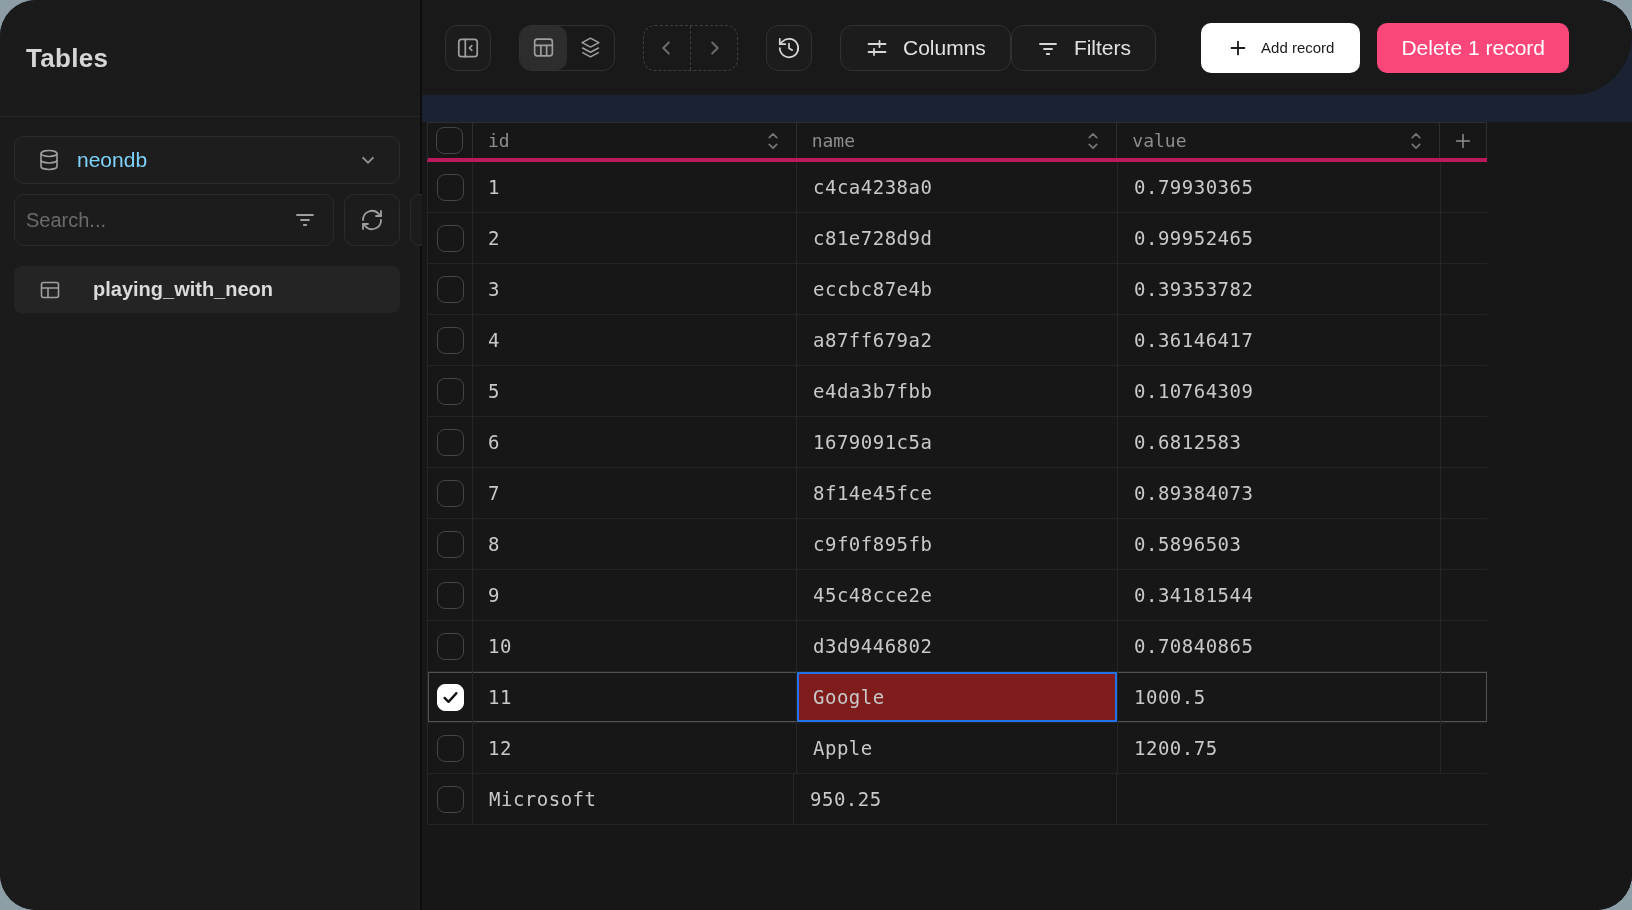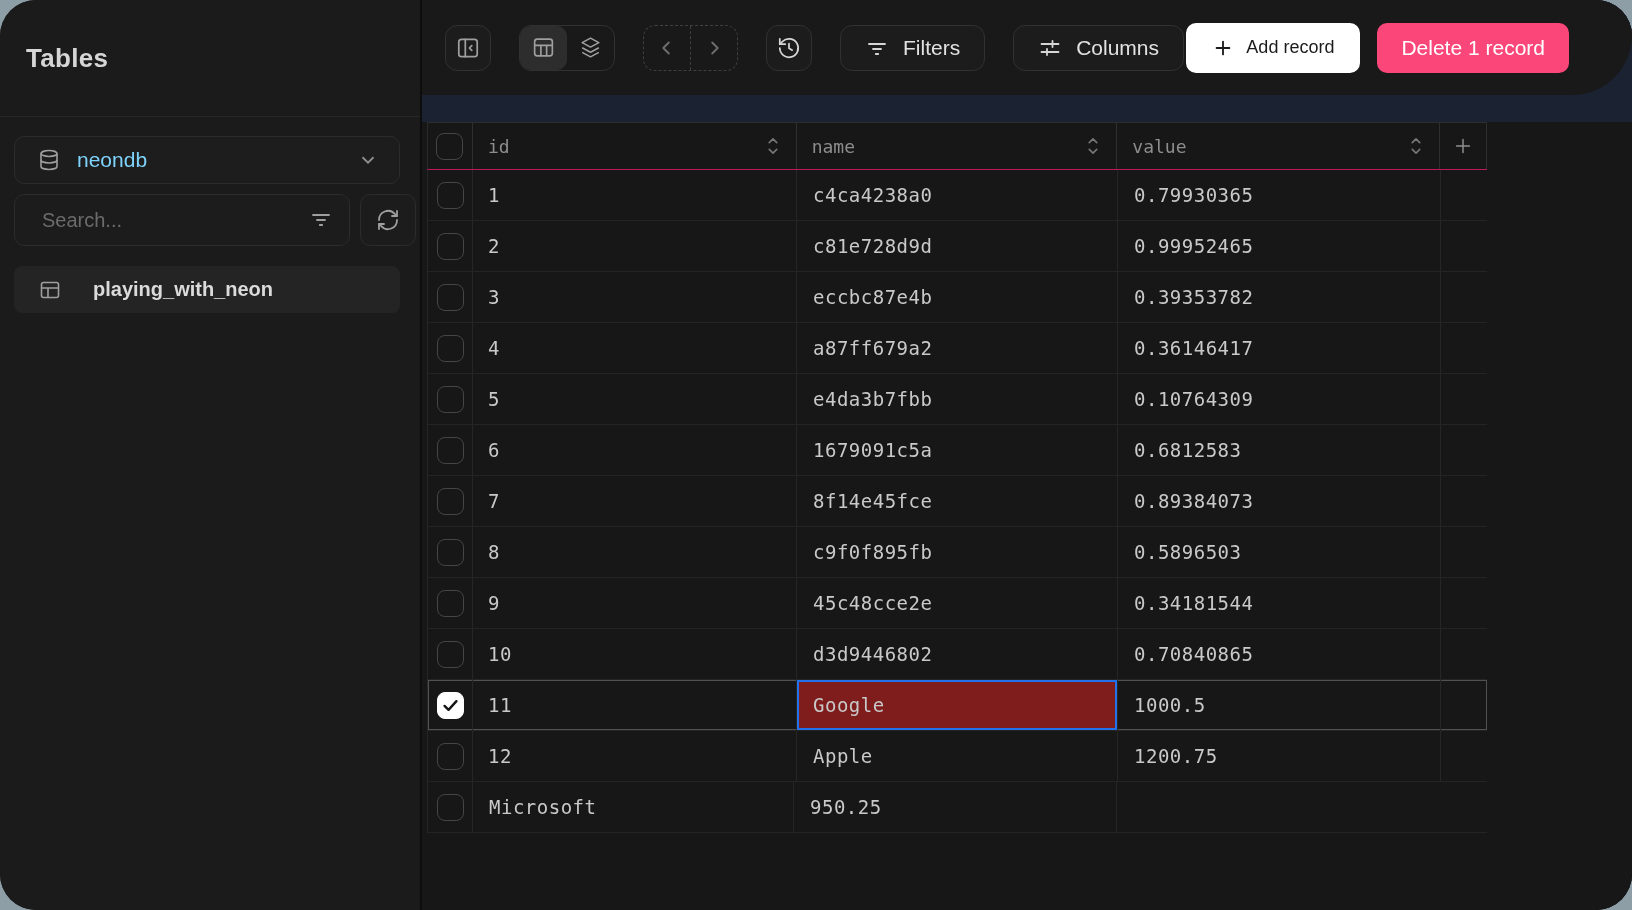--- a/index.html
+++ b/index.html
@@ -27,21 +27,21 @@
     height:48px;box-sizing:border-box;border:1px solid #2c2c2c;border-radius:10px;
     background:#1d1d1d;display:flex;align-items:center;padding:0 20px 0 22px;
     margin-bottom:10px;color:#7dd3fc;
   }
   .selectbox .lbl{font-size:21px;margin-left:16px;}
   .selectbox .chev{margin-left:auto;color:#8f8f8f;display:flex;}
   .icon{display:flex;align-items:center;justify-content:center;color:#9f9f9f;}
   .search-row{display:flex;gap:10px;margin-top:0;}
   .search-box{
     flex:1;height:52px;box-sizing:border-box;border:1px solid #2c2c2c;border-radius:10px;
-    display:flex;align-items:center;padding:0 16px 0 25px;background:#1c1c1c;
+    display:flex;align-items:center;padding:0 16px 0 9px;background:#1c1c1c;
   }
   .search-box input{
     flex:1;background:transparent;border:none;outline:none;color:#cfcfcf;
     font-size:20px;font-family:"Liberation Sans",sans-serif;min-width:0;
   }
   .search-box input::placeholder{color:#6b6b6b;}
   .sq-btn{
     width:56px;height:52px;box-sizing:border-box;border:1px solid #2c2c2c;border-radius:10px;
     background:#1c1c1c;display:flex;align-items:center;justify-content:center;color:#cfcfcf;
     flex:0 0 auto;
@@ -75,33 +75,33 @@
   .navgroup{
     display:flex;height:46px;border:1px dashed #3f3f3f;border-radius:12px;box-sizing:border-box;
     flex:0 0 auto;color:#6f6f6f;
   }
   .navgroup .navbtn{width:46px;display:flex;align-items:center;justify-content:center;}
   .navgroup .navbtn + .navbtn{border-left:1px dashed #3f3f3f;}
   .tbtn.labeled{padding:0 24px;gap:14px;font-size:21px;color:#e2e2e2;}
   .btn-add{
     height:50px;border:none;border-radius:10px;background:#ffffff;color:#1b1b1b;
     display:flex;align-items:center;justify-content:center;gap:12px;
-    padding:0 26px;font-size:18px;font-weight:500;margin-left:auto;flex:0 0 auto;
+    padding:0 26px;font-size:15px;font-weight:500;margin-left:auto;flex:0 0 auto;
   }
   .btn-delete{
     height:50px;border:none;border-radius:10px;background:#fb4679;color:#ffffff;
     display:flex;align-items:center;justify-content:center;
     padding:0 24px;font-size:21px;font-weight:500;margin-left:17px;flex:0 0 auto;
   }
   
   .table-zone{position:absolute;top:122px;left:0;right:0;bottom:0;background:#171717;}
   .grid{margin-left:5px;width:1060px;font-family:"DejaVu Sans Mono",monospace;}
   .thead{
-    display:flex;height:48px;box-sizing:border-box;
-    border-top:1px solid #2e2e2e;border-bottom:1px solid #be185d;border-left:1px solid #2a2a2a;
+    display:flex;height:40px;box-sizing:border-box;
+    border-top:1px solid #2e2e2e;border-bottom:4px solid #be185d;border-left:1px solid #2a2a2a;
   }
   .hcell{
     box-sizing:border-box;border-right:1px solid #2e2e2e;display:flex;align-items:center;
     padding:0 14px 0 15px;font-size:18px;color:#8d8d8d;
   }
   .hcell .sort{margin-left:auto;color:#767676;display:flex;}
   .cb-col{width:45px;justify-content:center;padding:0;}
   .id-col{width:324px;}
   .name-col{width:321px;}
   .value-col{width:323px;}
@@ -242,36 +242,36 @@
         <button class="tbtn iconbtn mr">
           <span class="icon" style="color:#d6d6d6">
             <svg width="26" height="26" viewBox="0 0 24 24" fill="none" stroke="currentColor" stroke-width="1.6" stroke-linecap="round" stroke-linejoin="round">
                 <path d="M3.5 12a8.5 8.5 0 1 0 2.5-6L3.5 8.5"></path>
                 <path d="M3.5 3.5v5h5"></path>
                 <path d="M12 8v4.2l3 1.8"></path>
               </svg>
           </span>
         </button>
 
+        <button class="tbtn labeled">
+          <span class="icon" style="color:#d6d6d6">
+            <svg width="24" height="24" viewBox="0 0 24 24" fill="none" stroke="currentColor" stroke-width="1.8" stroke-linecap="round">
+                <path d="M3.5 8h17M14.5 4.8V11M3.5 16h17M9 12.8V19"></path>
+              </svg>
+          </span>
+          <span>Columns</span>
+        </button>
+
         <button class="tbtn labeled mr">
           <span class="icon" style="color:#d6d6d6">
             <svg width="24" height="24" viewBox="0 0 24 24" fill="none" stroke="currentColor" stroke-width="1.8" stroke-linecap="round">
                 <path d="M4 8h16M8 13h8M10.8 18h2.4"></path>
               </svg>
           </span>
           <span>Filters</span>
-        </button>
-
-        <button class="tbtn labeled">
-          <span class="icon" style="color:#d6d6d6">
-            <svg width="24" height="24" viewBox="0 0 24 24" fill="none" stroke="currentColor" stroke-width="1.8" stroke-linecap="round">
-                <path d="M3.5 8h17M14.5 4.8V11M3.5 16h17M9 12.8V19"></path>
-              </svg>
-          </span>
-          <span>Columns</span>
         </button>
 
         <button class="btn-add">
           <span class="icon" style="color:#1b1b1b">
             <svg width="22" height="22" viewBox="0 0 24 24" fill="none" stroke="currentColor" stroke-width="2" stroke-linecap="round">
                 <path d="M12 5v14M5 12h14"></path>
               </svg>
           </span>
           <span>Add record</span>
         </button>

